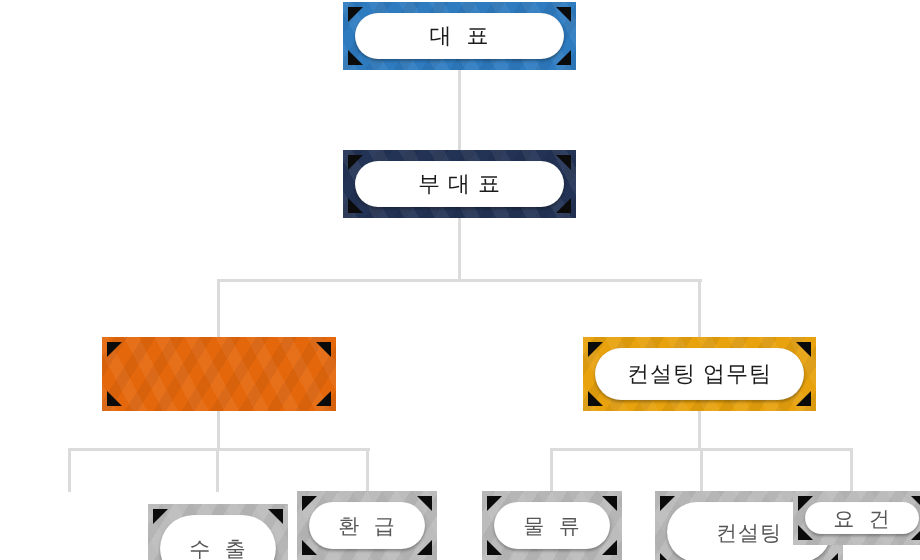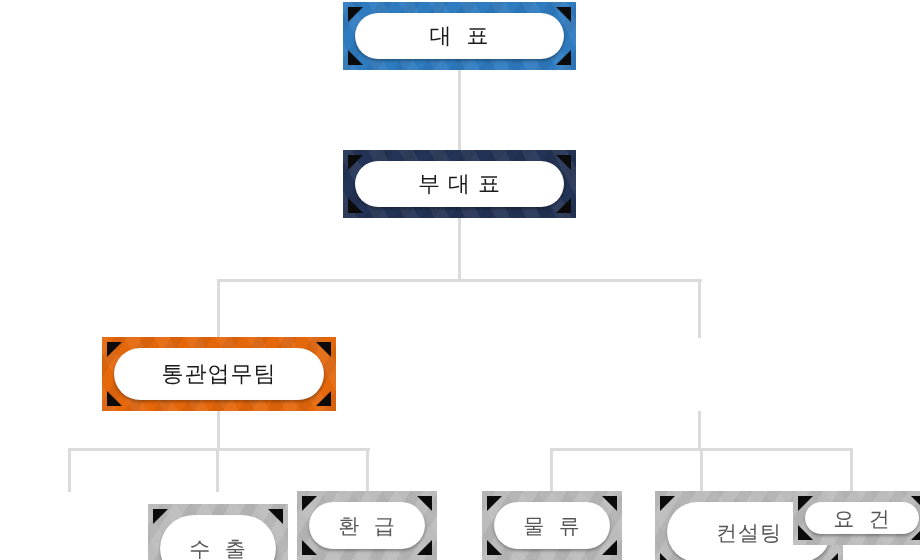--- a/index.html
+++ b/index.html
@@ -78,25 +78,31 @@
     <div class="pill">
       <span class="label">대  표</span>
     </div>
   </div>
 
   <div class="node lvl-team" style="left: 102px; top: 337px; width: 234px; height: 74px; background-color: rgb(229, 103, 12);">
     <span class="tri tl"></span>
     <span class="tri tr"></span>
     <span class="tri bl"></span>
     <span class="tri br"></span>
+  </div>
+
+  <div class="node lvl-team" style="left: 583px; top: 337px; width: 233px; height: 74px; background-color: rgb(232, 162, 14);">
+    <span class="tri tl"></span>
+    <span class="tri tr"></span>
+    <span class="tri bl"></span>
+    <span class="tri br"></span>
     <div class="pill">
-      <span class="label">통관업무팀</span>
+      <span class="label">컨설팅 업무팀</span>
     </div>
   </div>
-
 
 
   <div class="node lvl-sub" style="left: 148px; top: 504px; width: 140px; height: 89px; background-color: rgb(188, 188, 188);">
     <span class="tri tl"></span>
     <span class="tri tr"></span>
     <span class="tri bl"></span>
     <span class="tri br"></span>
     <div class="pill">
       <span class="label">수  출</span>
     </div>

